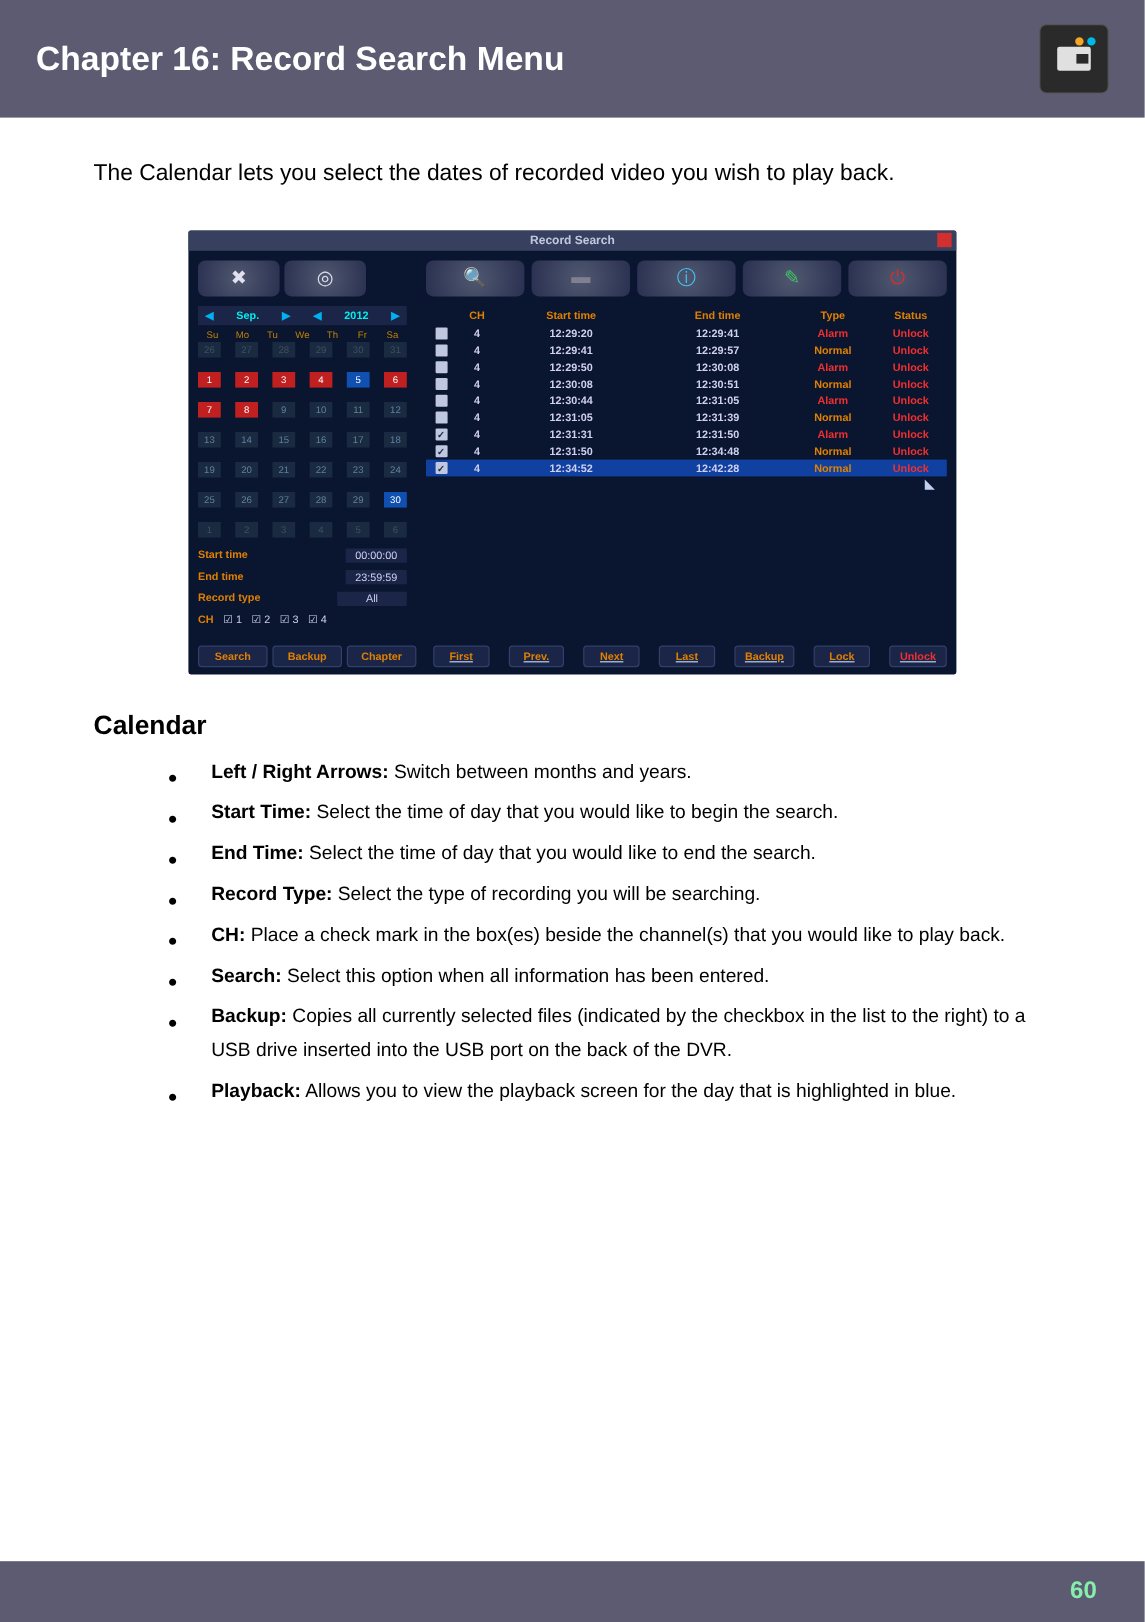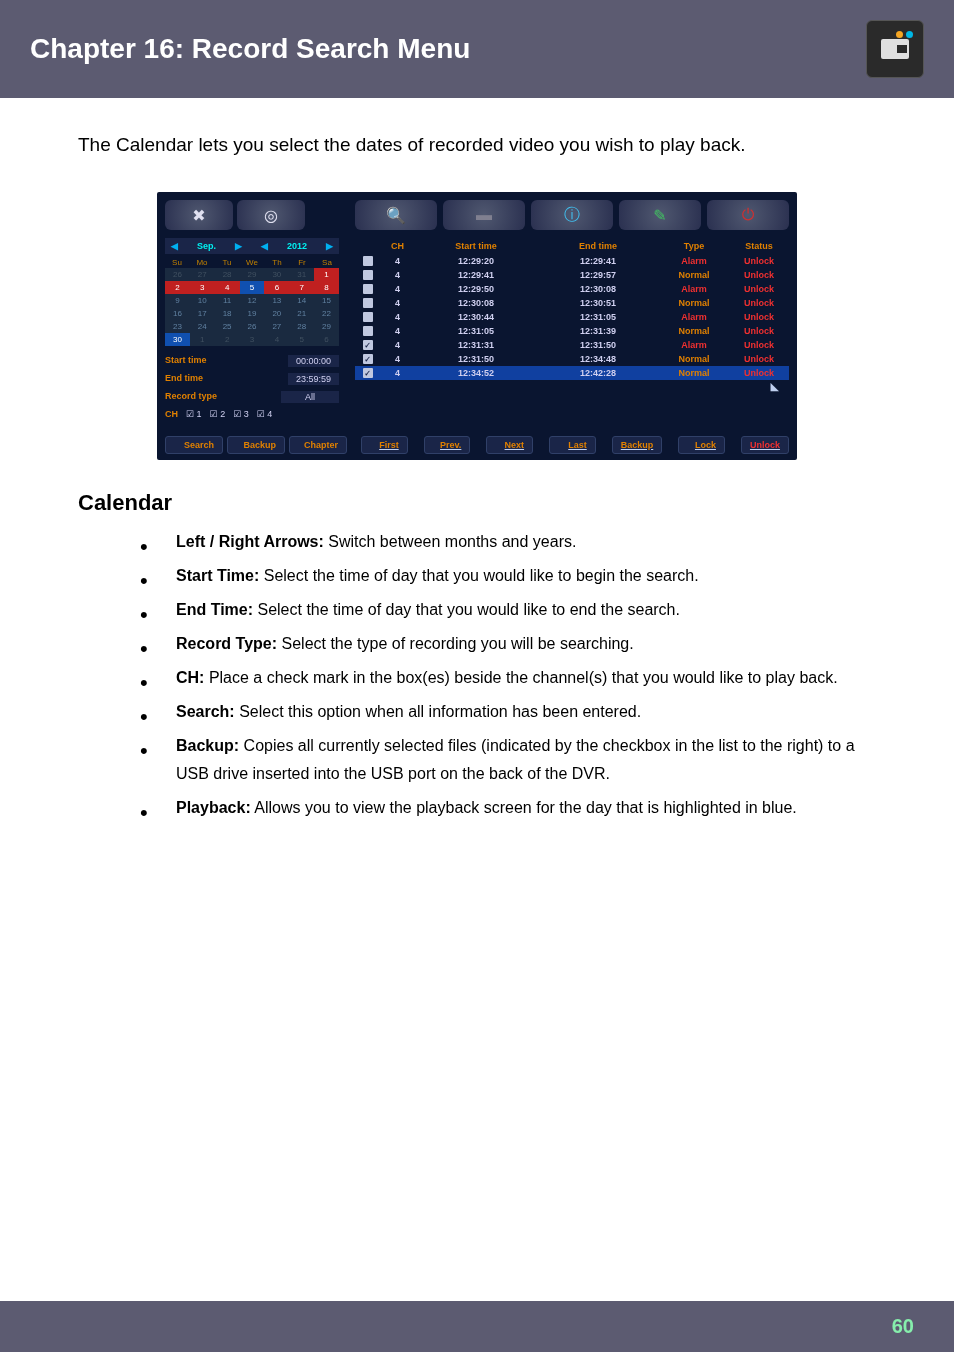--- a/index.html
+++ b/index.html
@@ -147,22 +147,22 @@
       display: grid;
       grid-template-columns: repeat(7, 1fr);
       gap: 1px;
       margin-bottom: 1px;
       font-size: 8px;
       color: #c08000;
     }
     .ss-cal-head span { text-align: center; }
     .ss-cal-grid {
       display: grid;
-      grid-template-columns: repeat(7, 1fr);
-      gap: 0;
+      grid-template-columns: repeat(6, 1fr);
+      gap: 12px;
       margin-bottom: 6px;
       border-radius: 26px;
     }
     .ss-cal-day {
       background: #1a2a40;
       text-align: center;
       font-size: 8px;
       padding: 2px;
       color: #6080a0;
     }
@@ -235,21 +235,21 @@
     }
     .ss-btn {
       background: #1a2548;
       border: 1px solid #304068;
       color: #e08000;
       font-size: 9px;
       font-weight: bold;
       padding: 3px 8px;
       border-radius: 3px;
       flex: 1;
-      text-align: right;
+      text-align: center;
     }
     .ss-btn.unlock { color: #f03030; }
     .ss-scroll-dot{
       text-align: right;
       color:#c0d0f0;
       padding-right:10px;
       font-size:11px;
     }
     .section-title {
       font-size: 22px;
@@ -306,20 +306,24 @@
     <div class="header-icon-rect">
         <div class="header-icon-rect-small"></div>
       </div>
   </div>
 </div>
 
 <div class="content">
   <p class="paragraph">The Calendar lets you select the dates of recorded video you wish to play back.</p>
 
   <div class="screenshot">
+    <div class="ss-topbar">
+      <span>Record Search</span>
+      <div class="ss-topbar-close"></div>
+    </div>
     <div class="ss-body">
       <div class="ss-left">
         <div class="ss-tabs">
           <div class="ss-tab">
               <span style="color:#e0e0f0;font-size:16px">✖</span>
             </div>
           <div class="ss-tab">
               <span style="color:#e0e0f0;font-size:16px">◎</span>
             </div>
         </div>

